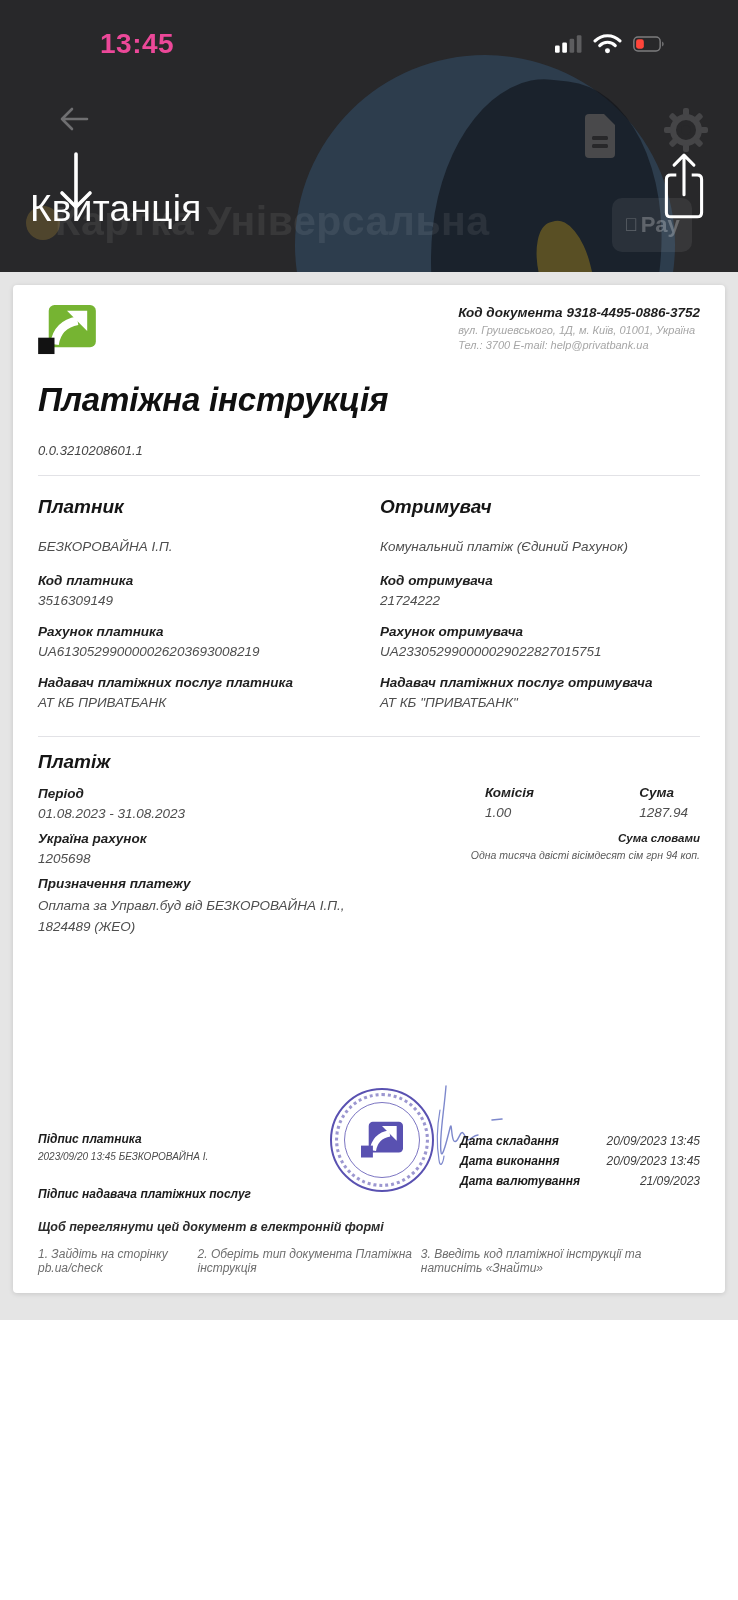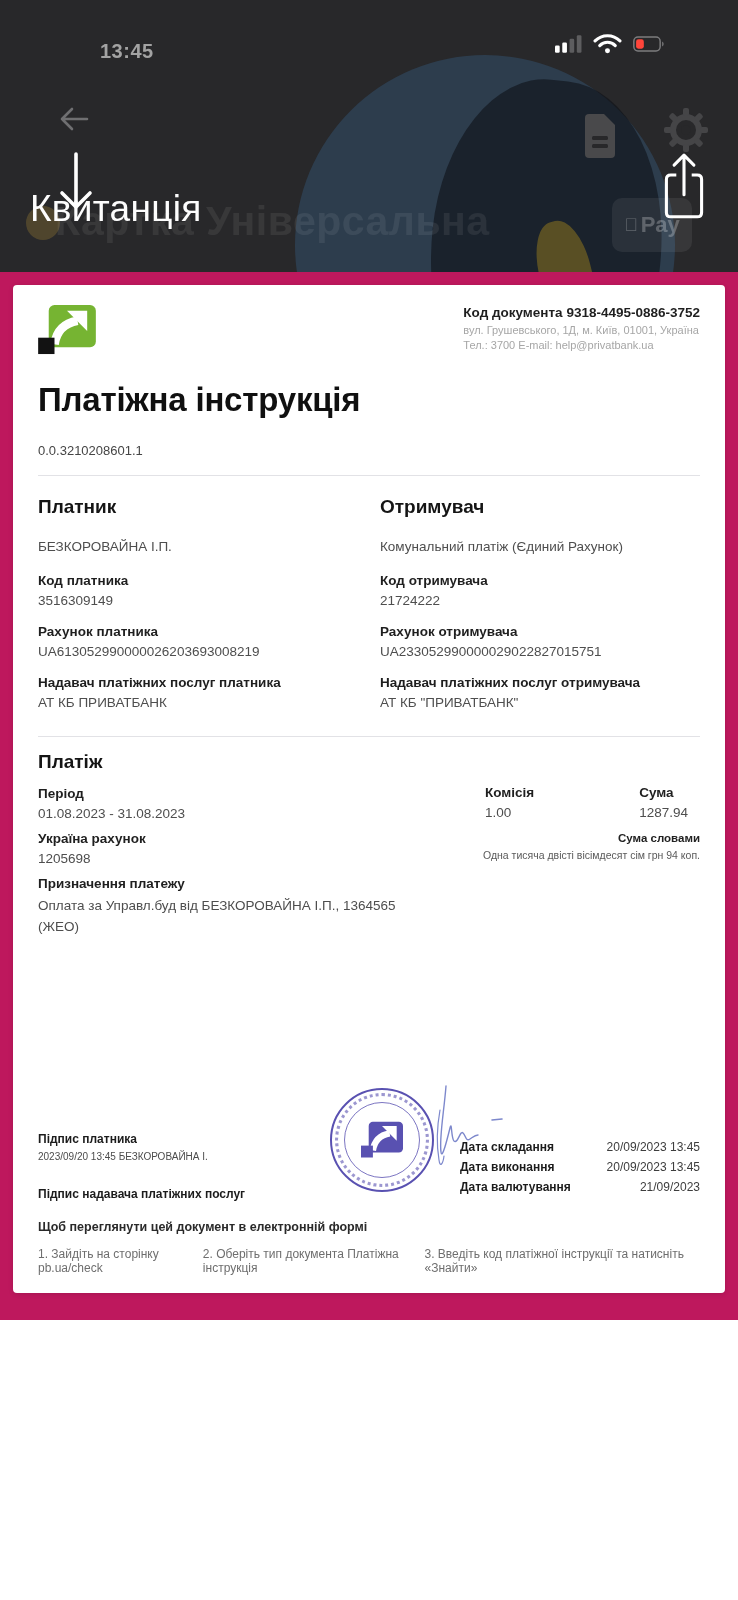--- a/index.html
+++ b/index.html
@@ -17,32 +17,32 @@
                  background:rgba(186,148,26,0.40); transform:rotate(-14deg); }
   .art-card-name { position:absolute; left:55px; top:198px; font-size:41px; font-weight:bold;
                  color:rgba(255,255,255,0.075); letter-spacing:0.5px; white-space:nowrap; }
   .art-coin { position:absolute; left:26px; top:206px; width:34px; height:34px; border-radius:50%;
                  background:rgba(172,140,52,0.30); }
   .art-applepay { position:absolute; right:46px; top:198px; width:80px; height:54px; border-radius:10px;
                  background:rgba(255,255,255,0.07); display:flex; align-items:center; justify-content:center;
                  color:rgba(255,255,255,0.25); font-size:22px; font-weight:bold; gap:3px; }
   .ap-apple { font-size:18px; line-height:1; }
 
-  .status-time { position:absolute; left:100px; top:40px; color:#a3a3a3; font-size:20px; font-weight:600; letter-spacing:0.5px; }
+  .status-time { position:absolute; left:100px; top:28px; color:#ec4899; font-size:28px; font-weight:600; letter-spacing:0.5px; }
   .status-icons { position:absolute; right:73px; top:33px; display:flex; align-items:center; gap:11px; }
 
   .nav-back { position:absolute; left:58px; top:106px; }
   .nav-down { position:absolute; left:56px; top:146px; }
   .nav-doc { position:absolute; left:582px; top:112px; }
   .nav-gear { position:absolute; left:664px; top:108px; }
   .nav-share { position:absolute; left:662px; top:146px; }
   .header-title { position:absolute; left:30px; top:188px; color:#fdfdfd; font-size:37px; font-weight:400; letter-spacing:0.3px; }
 
   
-  .viewer { width:738px; height:1048px; background:#be185d; }
+  .viewer { width:738px; height:1048px; background:#e5e5e5;font-style:italic; }
   .doc-card { width:712px; height:1008px; margin:0 auto; position:relative; top:13px;
               background:#ffffff; border-radius:4px; box-shadow:0 1px 5px rgba(0,0,0,0.13);
               padding:20px 25px 18px 25px; display:flex; flex-direction:column; }
 
   .brand-row { display:flex; justify-content:space-between; align-items:flex-start; }
   .doc-code { font-size:13.5px; font-weight:bold; color:#1f1f1f; text-align:right; margin-bottom:3px; }
   .doc-addr { font-size:11px; color:#a6a6a6; text-align:left; line-height:1.4; }
 
   .doc-title { margin-top:26px; font-size:33px; font-weight:bold; color:#101010; letter-spacing:-0.2px; }
   .doc-number { margin-top:24px; font-size:13px; color:#454545; }
@@ -72,21 +72,21 @@
   .sig-row { position:relative; height:62px; }
   .sig-left { width:300px; }
   .sig-label { font-size:12px; font-weight:bold; color:#1c1c1c; margin-bottom:5px; }
   .sig-value { font-size:10px; color:#4c4c4c; margin-bottom:25px; }
   .stamp { position:absolute; left:292px; top:-44px; width:104px; height:104px; opacity:0.92; }
   .stamp .ring1 { position:absolute; inset:0; border:2px solid #4c43ab; border-radius:50%; }
   .stamp .ring-dots { position:absolute; inset:5px; border:3px dotted rgba(76,67,171,0.6); border-radius:50%; }
   .stamp .ring2 { position:absolute; inset:14px; border:1.5px solid rgba(76,67,171,0.8); border-radius:50%; }
   .stamp .stamp-logo { position:absolute; left:50%; top:50%; transform:translate(-50%,-50%); }
   .sig-scribble { position:absolute; left:378px; top:-52px; }
-  .sig-dates { position:absolute; right:0; top:8px; width:240px; }
+  .sig-dates { position:absolute; right:0; top:2px; width:240px; }
   .date-row { display:flex; justify-content:space-between; margin-bottom:6px; }
   .date-label { font-size:12px; font-weight:bold; color:#1c1c1c; }
   .date-value { font-size:12px; color:#3d3d3d; }
 
   .doc-footer { margin-top:26px; }
   .footer-title { font-size:12.5px; font-weight:bold; color:#2a2a2a; }
   .footer-steps { margin-top:13px; display:flex; justify-content:space-between; }
   .footer-step { font-size:12px; color:#6e6e6e; }
 
   .below-white { width:738px; height:280px; background:#fff; }
@@ -209,21 +209,21 @@
       <div class="hr hr2"></div>
 
       <div class="payment">
         <h3>Платіж</h3>
         <div class="pay-left">
           <div class="field-label">Період</div>
           <div class="field-value">01.08.2023 - 31.08.2023</div>
           <div class="field-label">Україна рахунок</div>
           <div class="field-value">1205698</div>
           <div class="field-label">Призначення платежу</div>
-          <div class="field-value purpose-value">Оплата за Управл.буд від БЕЗКОРОВАЙНА І.П., 1364565 (ЖЕО)</div>
+          <div class="field-value purpose-value">Оплата за Управл.буд від БЕЗКОРОВАЙНА І.П., 1824489 (ЖЕО)</div>
         </div>
         <div class="commission-block">
           <div class="field-label">Комісія</div>
           <div class="field-value">1.00</div>
         </div>
         <div class="amount-block">
           <div class="field-label">Сума</div>
           <div class="field-value">1287.94</div>
         </div>
         <div class="words-block">

